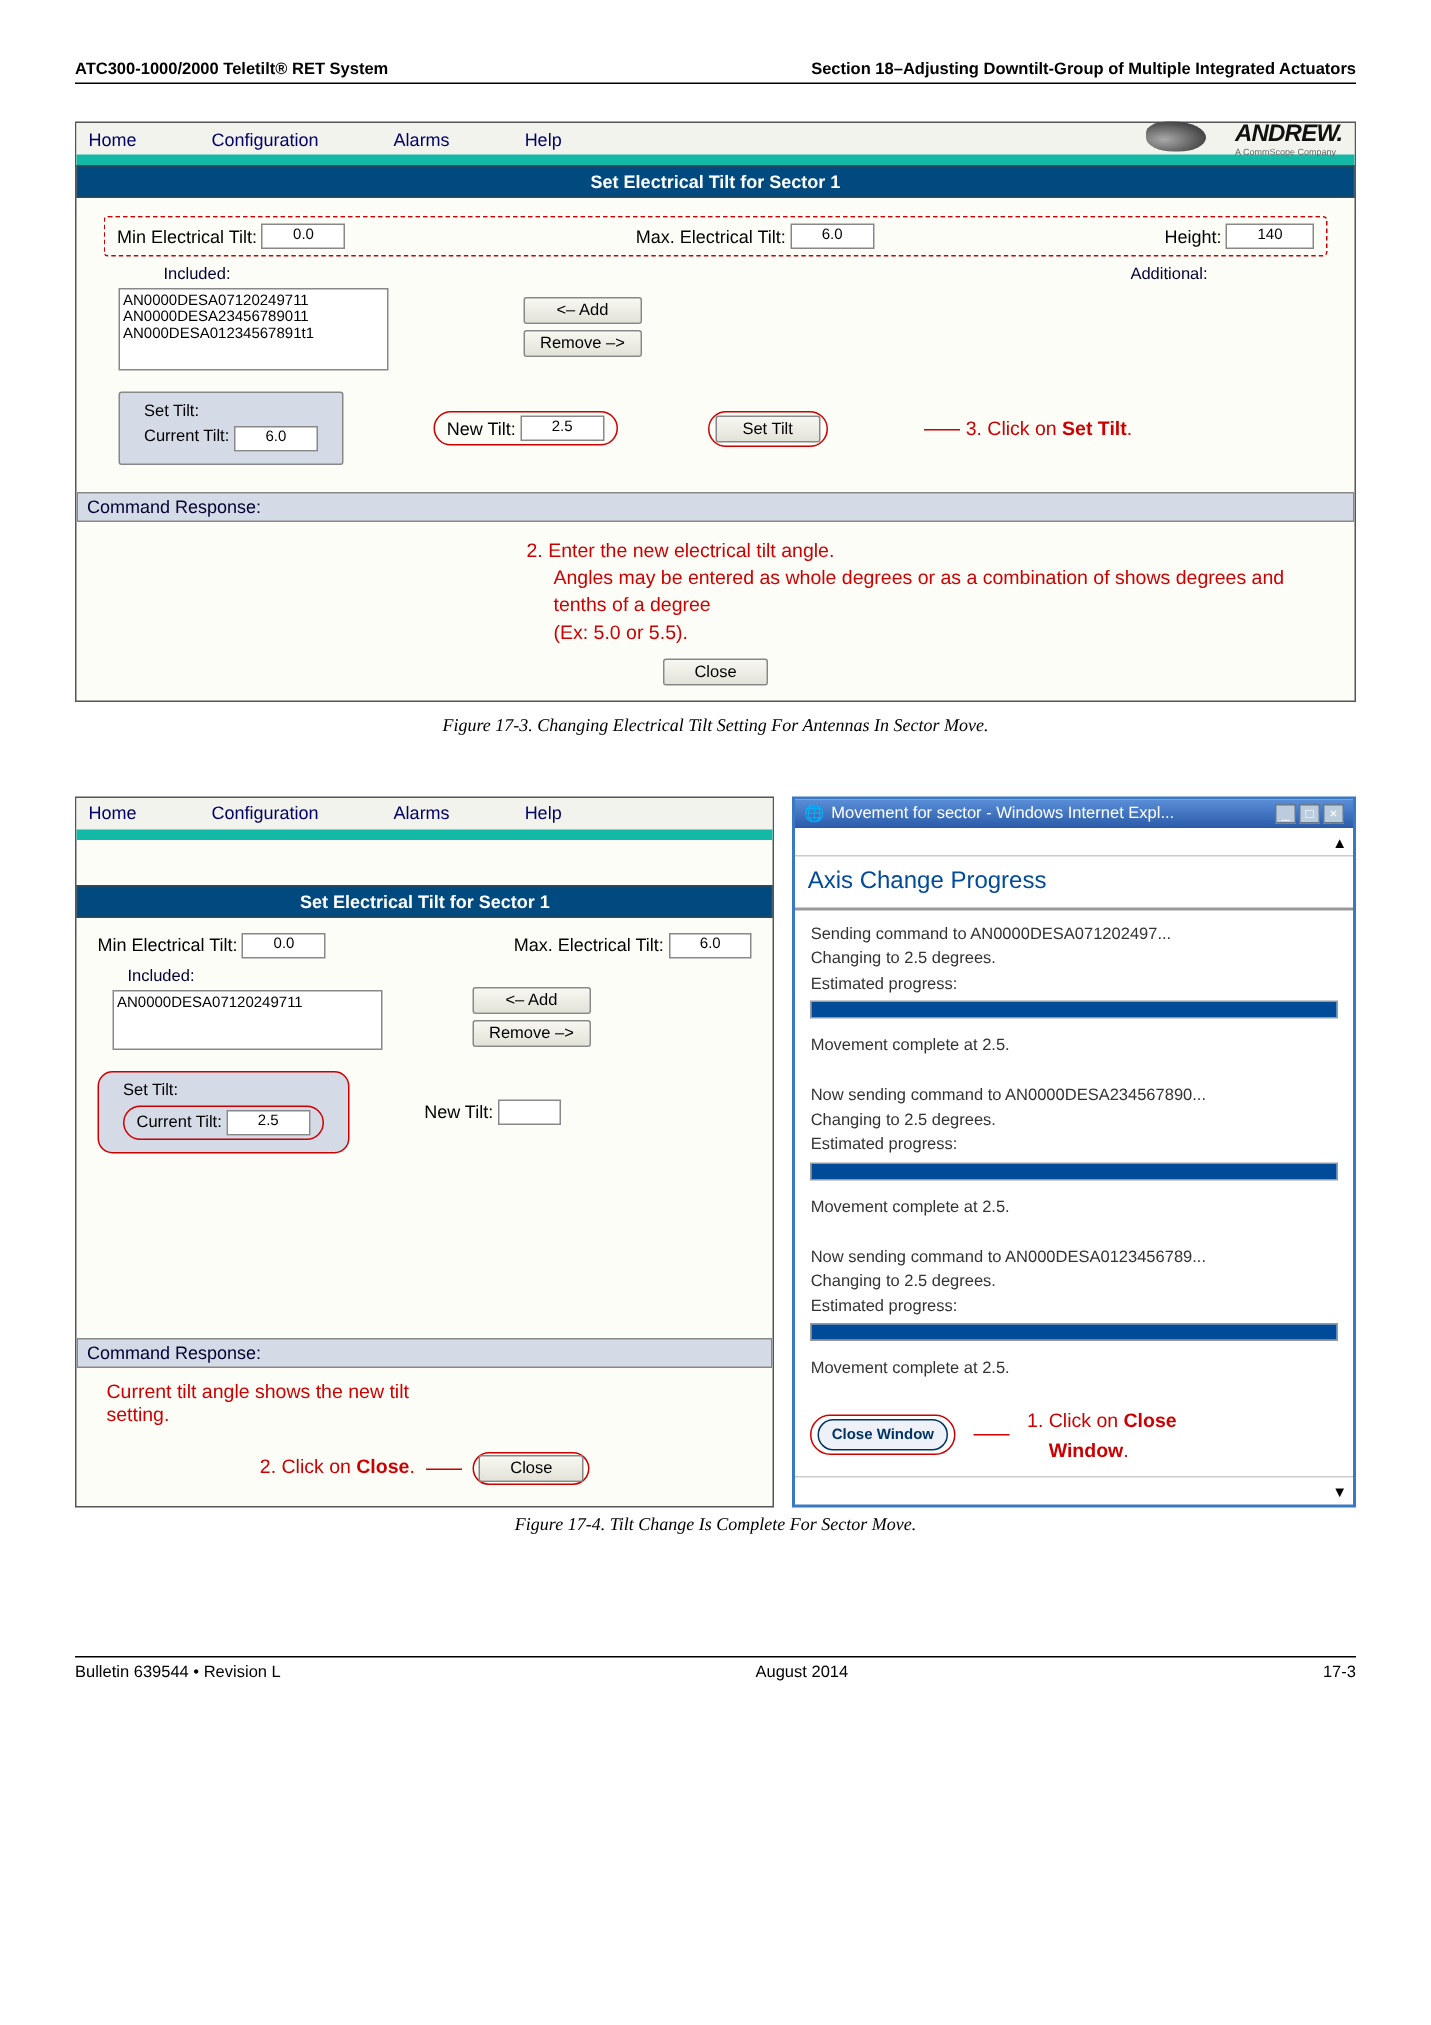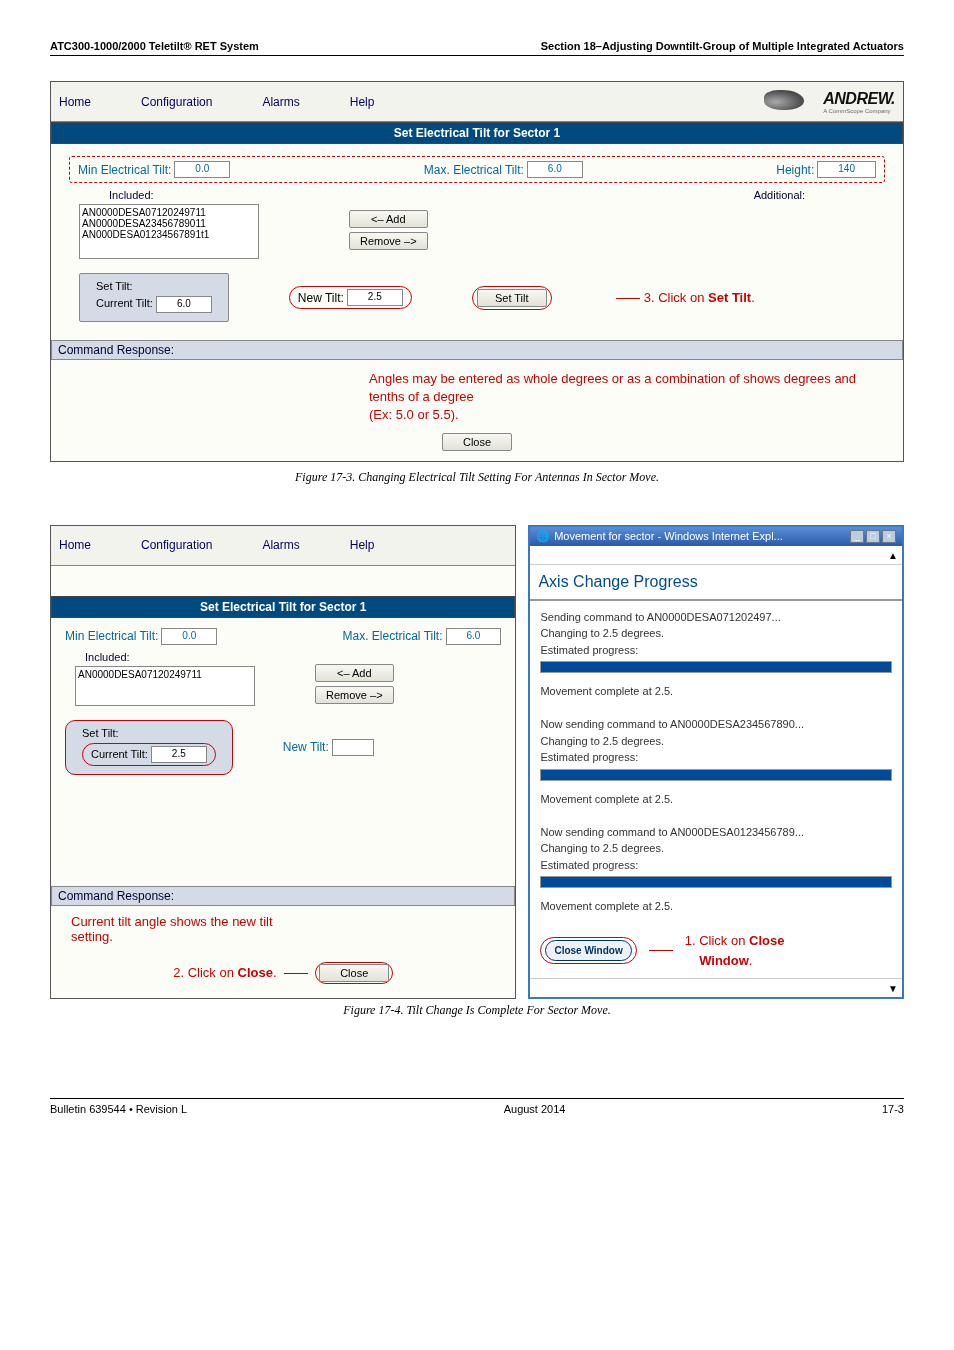--- a/index.html
+++ b/index.html
@@ -21,22 +21,22 @@
       font-weight: bold;
     }
     .figure-wrap {
       border: 1px solid #555;
       margin-bottom: 8px;
       background: #fdfdf8;
     }
     .menubar {
       display: flex;
       align-items: center;
-      border-bottom: 1px solid #14b8a6;
-      height: 40px;
+      border-bottom: 7px solid #14b8a6;
+      height: 28px;
       background: #f3f3ed;
       padding: 0 8px;
       justify-content: space-between;
     }
     .menubar-left { display: flex; gap: 50px; }
     .menubar-item { color: #006; font-size: 12px; }
     .review-text {
       color: #c00;
       font-size: 13px;
       padding: 6px 10px 6px 22px;
@@ -66,21 +66,21 @@
     }
     .row1 {
       display: flex;
       justify-content: space-between;
       align-items: center;
       border: 1.5px dashed #c00;
       padding: 4px 8px;
       border-radius: 3px;
       margin-bottom: 6px;
     }
-    .tilt-label { color: #0369a1; font-size: 12px; display: flex; align-items: center; gap: 3px; }
+    .tilt-label { color: #000000; font-size: 12px; display: flex; align-items: center; gap: 3px; }
     .tilt-input {
       background: #fff;
       border: 1px solid #888;
       padding: 1px 20px;
       font-size: 10px;
       min-width: 28px;
       display: inline-block;
       height: 17px;
     }
     .included-block {
@@ -302,20 +302,21 @@
       <span class="oval" style="padding:2px 4px;">
         <span class="btn">Set Tilt</span>
       </span>
       <span class="annot-side"><span class="connector-line"></span><span>3. Click on <b>Set Tilt</b>.</span></span>
     </div>
   </div>
 
   <div class="cmd-resp">Command Response:</div>
 
   <div class="annot-red">
+    <div>2.  Enter the new electrical tilt angle.</div>
     <div style="padding-left:18px;">Angles may be entered as whole degrees or as a combination of shows degrees and tenths of a degree</div>
     <div style="padding-left:18px;">(Ex: 5.0 or 5.5).</div>
   </div>
   <div class="close-center">
     <span class="btn">Close</span>
   </div>
 </div>
 <div class="figure-caption">Figure 17-3.  Changing Electrical Tilt Setting For Antennas In Sector Move.</div>
 
 <div class="flex2">

